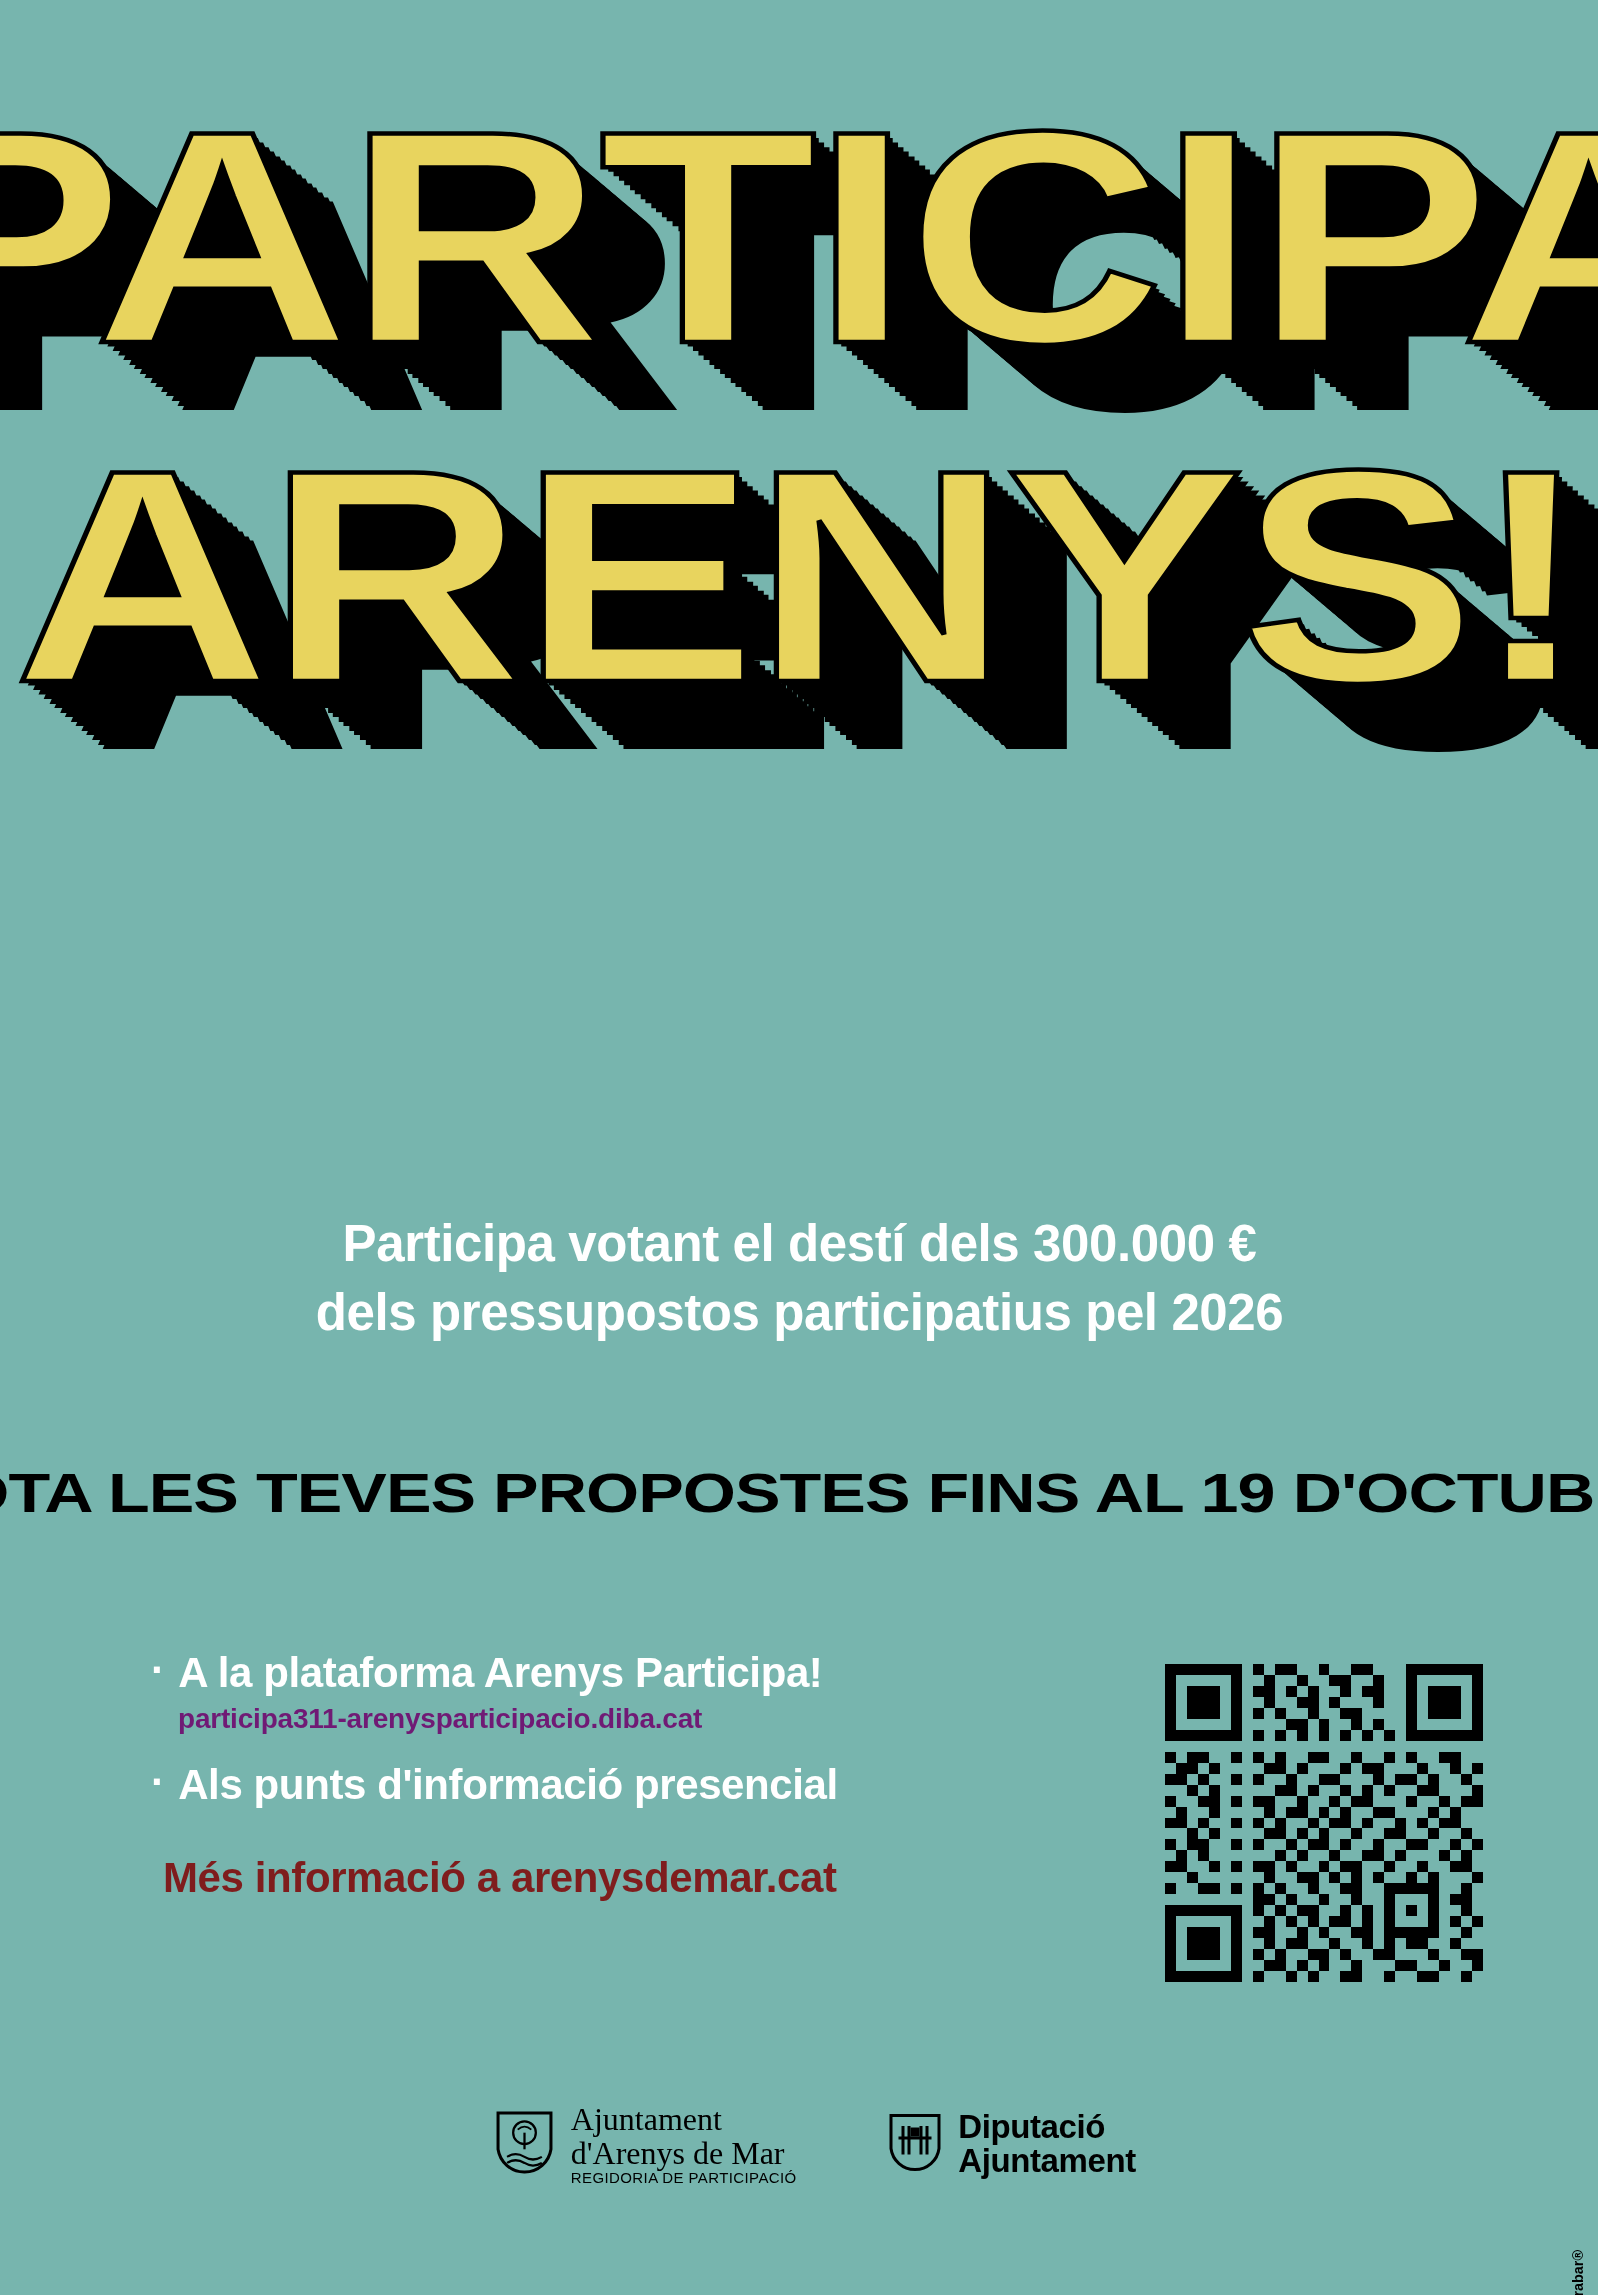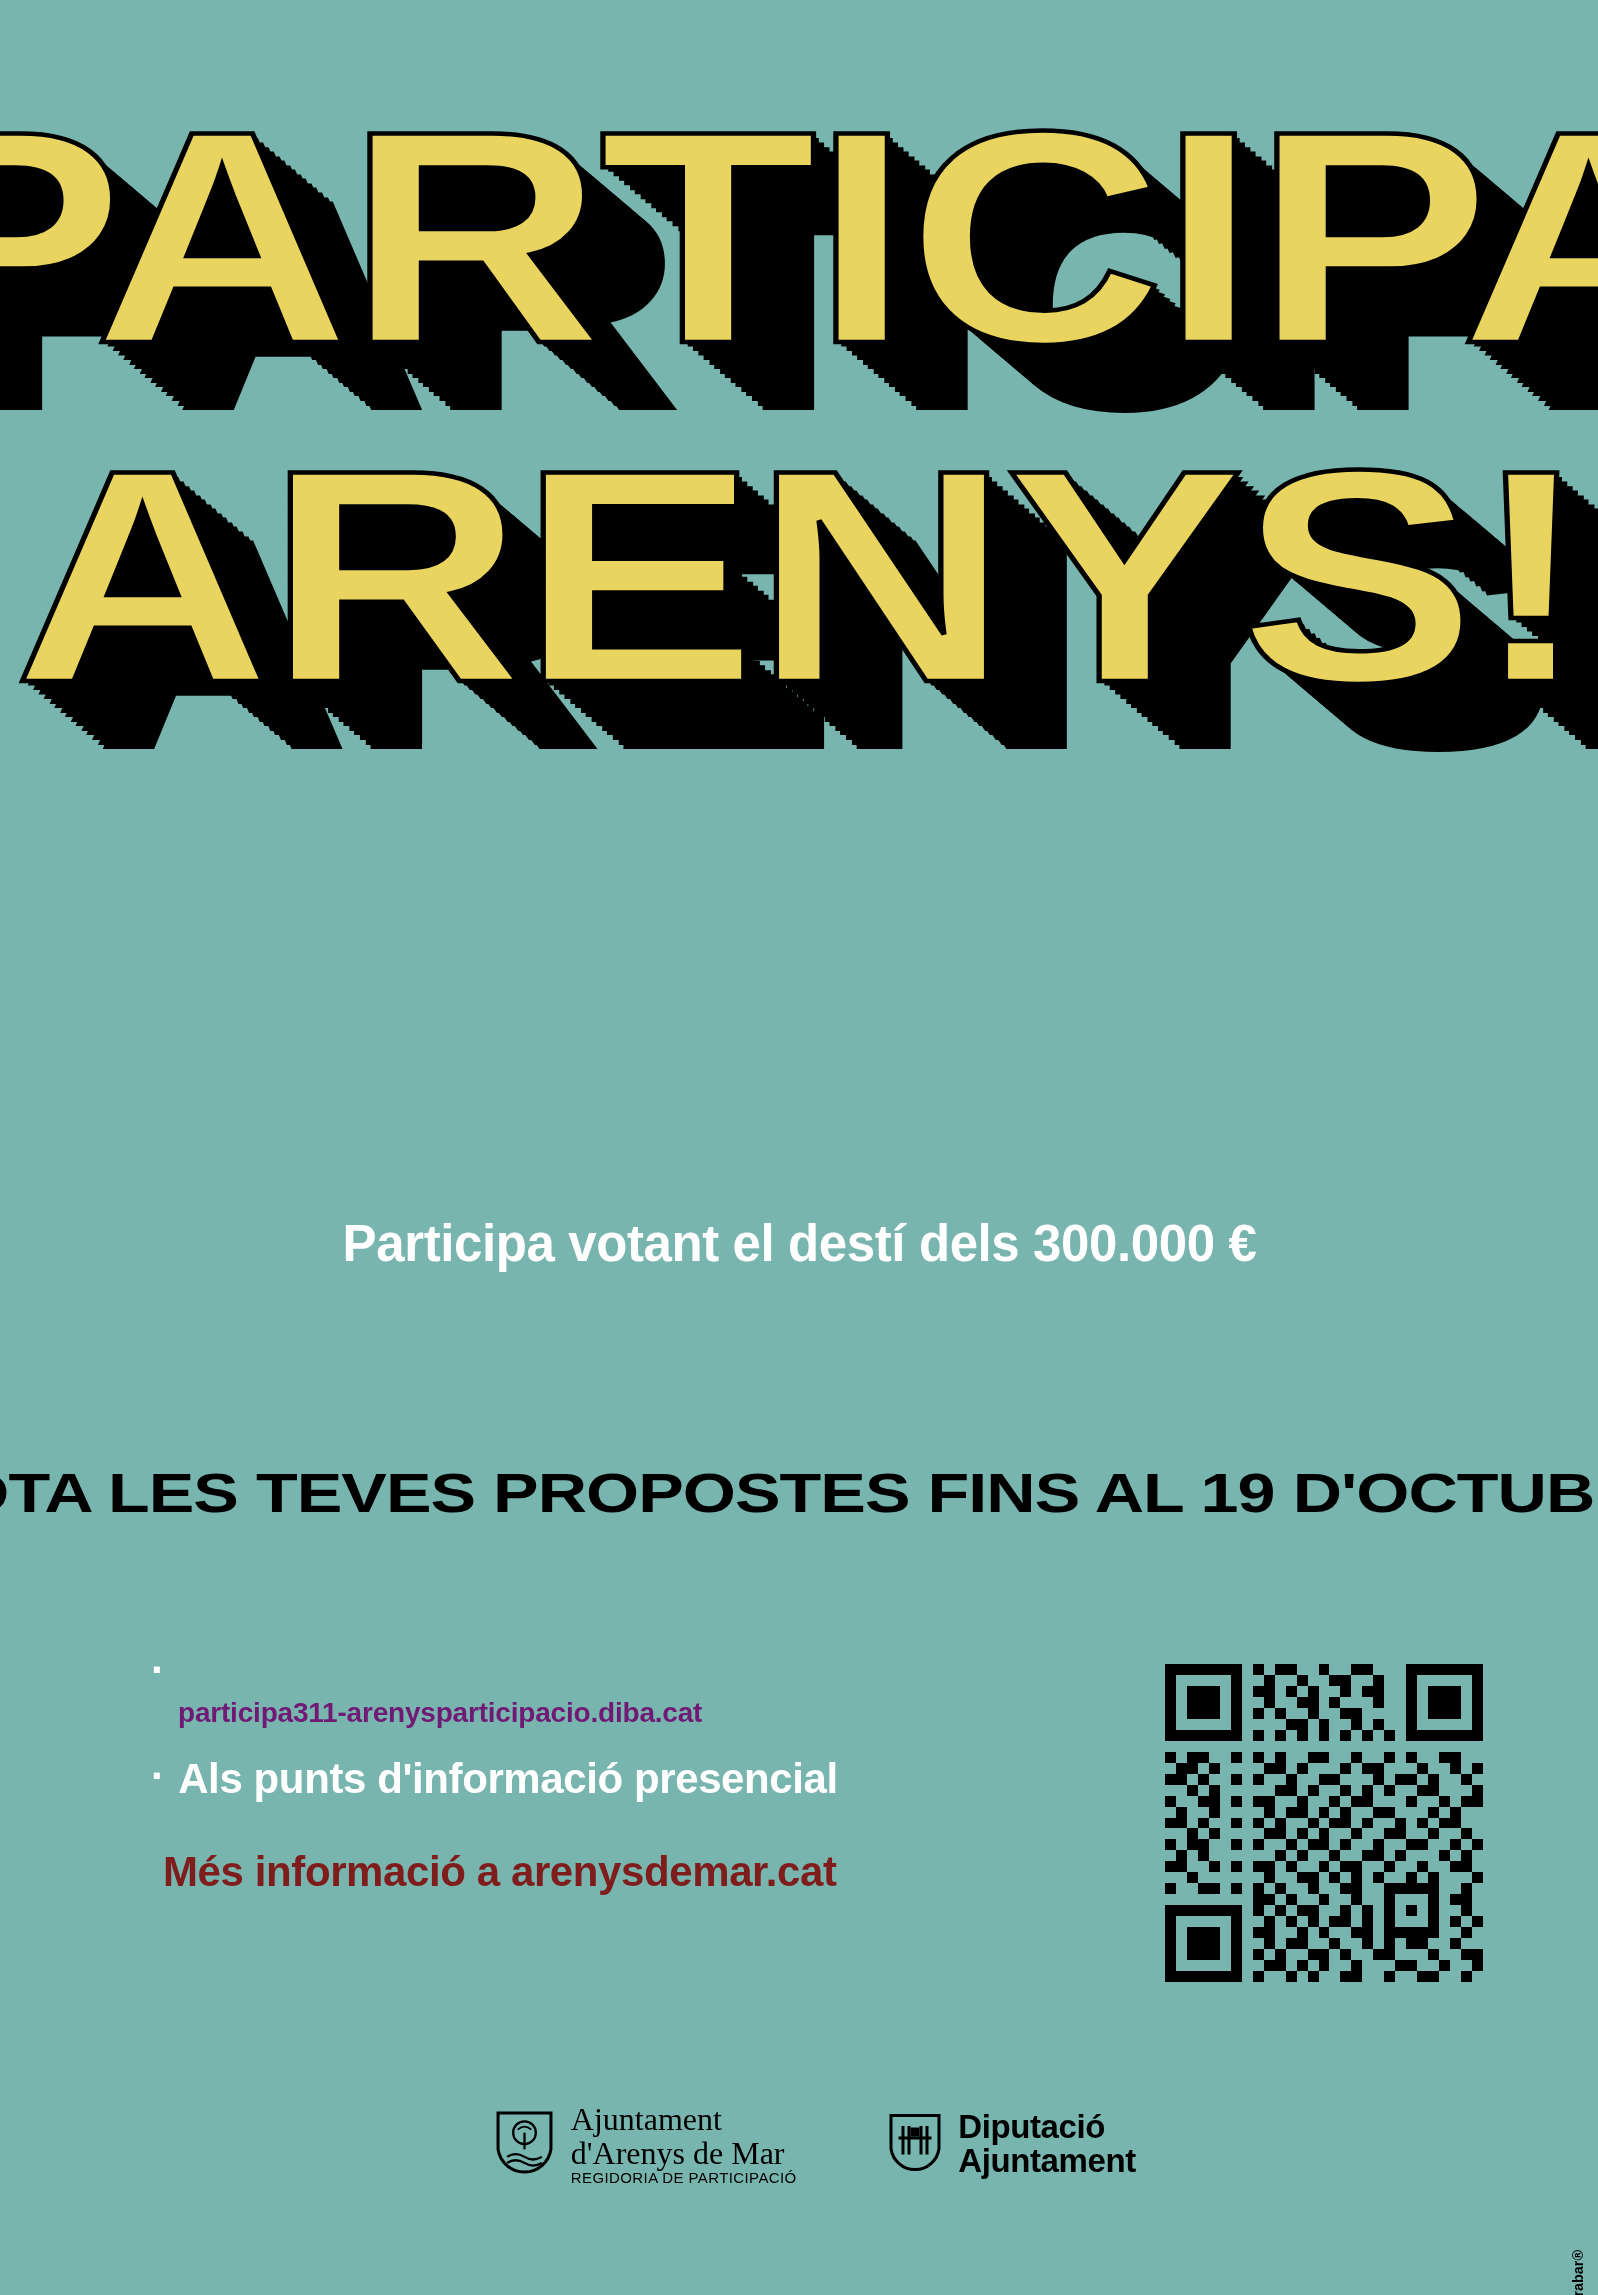--- a/index.html
+++ b/index.html
@@ -214,27 +214,29 @@
 
 <div class="poster">
 
   <div class="title-block">
     <div class="bigline line1">PARTICIPA</div>
     <div class="bigline line2">ARENYS!</div>
   </div>
 
   <div class="subtitle">
     <span class="ln">Participa votant el destí dels 300.000 €</span>
+    <span class="ln">dels pressupostos participatius pel 2026</span>
   </div>
 
   <div class="headline">VOTA LES TEVES PROPOSTES FINS AL 19 D'OCTUBRE</div>
 
   <div class="info">
     <div class="bullet">
       <span class="dot">·</span>
+      <span>A la plataforma Arenys Participa!</span>
     </div>
     <div class="url">participa311-arenysparticipacio.diba.cat</div>
 
     <div class="bullet bullet2">
       <span class="dot">·</span>
       <span>Als punts d'informació presencial</span>
     </div>
 
     <div class="more">Més informació a arenysdemar.cat</div>
   </div>

